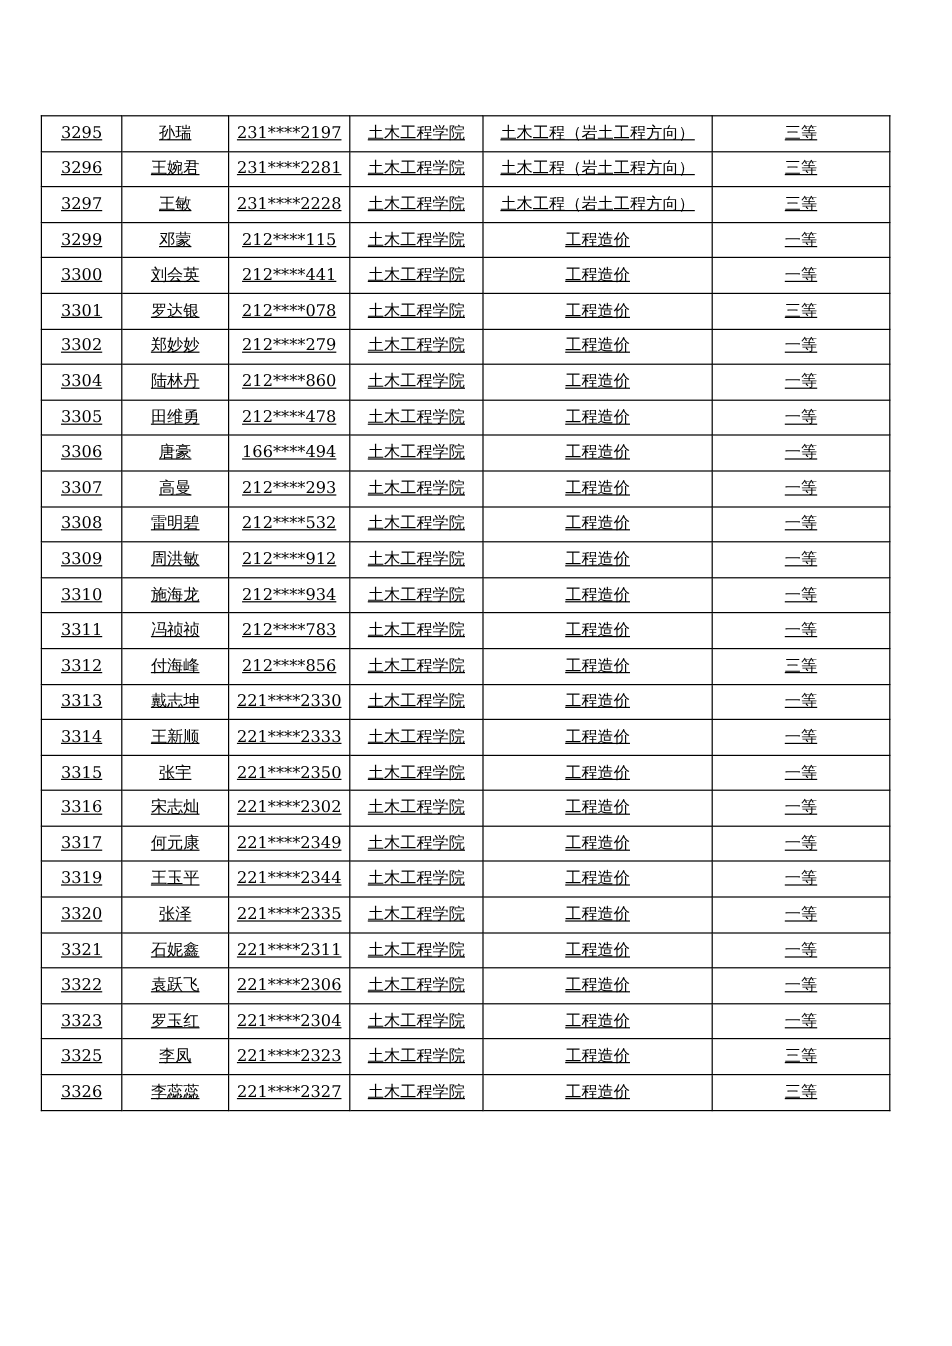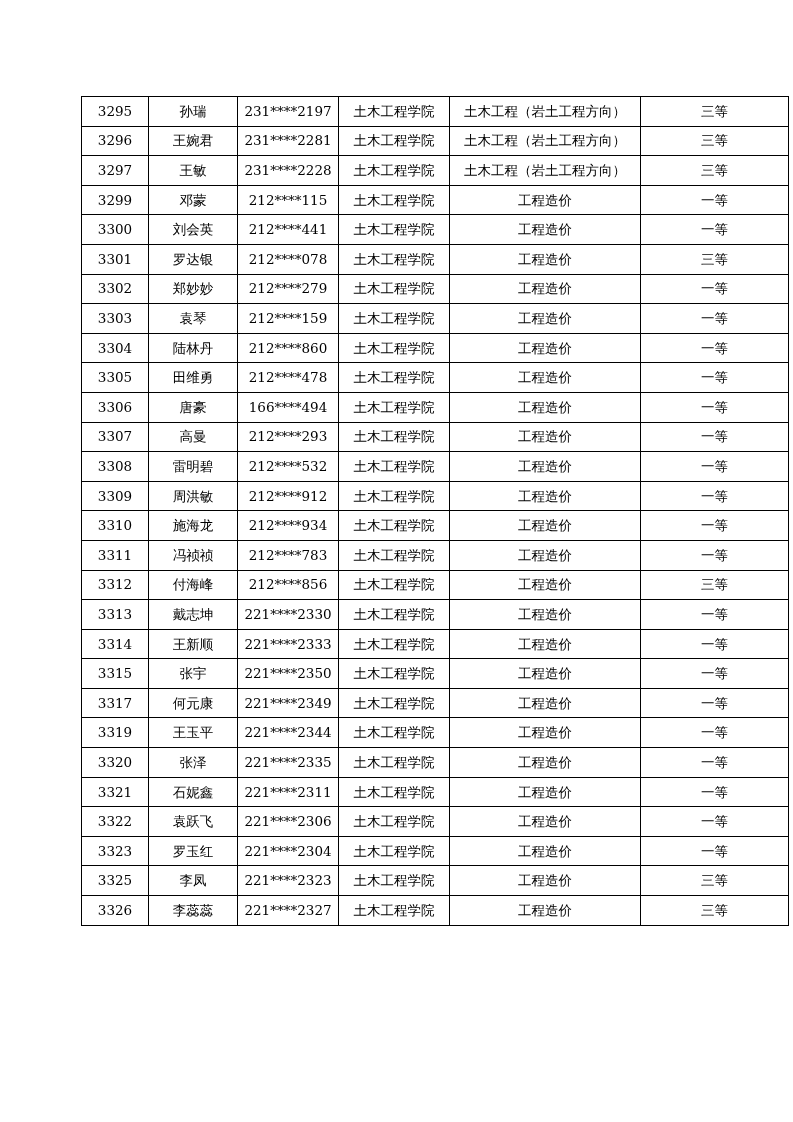--- a/index.html
+++ b/index.html
@@ -11,21 +11,22 @@
     width: 793px;
     height: 1122px;
     font-family: "DejaVu Serif", "Liberation Serif", serif;
     color: #000000;
   }
   .page {
     position: relative;
     width: 793px;
     height: 1122px;
     box-sizing: border-box;
-    padding: 96px 58px 0 81px;
+    padding: 96px 58px 0 34px;
+    text-decoration: underline;
   }
   table.roster {
     border-collapse: collapse;
     width: 677px;
     table-layout: fixed;
   }
   table.roster td {
     border: 1px solid #000000;
     height: 28.6px;
     padding: 0 2px;
@@ -99,28 +100,20 @@
         </tr>
         <tr>
           <td class="c-seq">3302</td>
           <td class="c-name">郑妙妙</td>
           <td class="c-id">212****279</td>
           <td class="c-college">土木工程学院</td>
           <td class="c-major">工程造价</td>
           <td class="c-level">一等</td>
         </tr>
         <tr>
-          <td class="c-seq">3303</td>
-          <td class="c-name">袁琴</td>
-          <td class="c-id">212****159</td>
-          <td class="c-college">土木工程学院</td>
-          <td class="c-major">工程造价</td>
-          <td class="c-level">一等</td>
-        </tr>
-        <tr>
           <td class="c-seq">3304</td>
           <td class="c-name">陆林丹</td>
           <td class="c-id">212****860</td>
           <td class="c-college">土木工程学院</td>
           <td class="c-major">工程造价</td>
           <td class="c-level">一等</td>
         </tr>
         <tr>
           <td class="c-seq">3305</td>
           <td class="c-name">田维勇</td>
@@ -198,20 +191,28 @@
           <td class="c-name">王新顺</td>
           <td class="c-id">221****2333</td>
           <td class="c-college">土木工程学院</td>
           <td class="c-major">工程造价</td>
           <td class="c-level">一等</td>
         </tr>
         <tr>
           <td class="c-seq">3315</td>
           <td class="c-name">张宇</td>
           <td class="c-id">221****2350</td>
+          <td class="c-college">土木工程学院</td>
+          <td class="c-major">工程造价</td>
+          <td class="c-level">一等</td>
+        </tr>
+        <tr>
+          <td class="c-seq">3316</td>
+          <td class="c-name">宋志灿</td>
+          <td class="c-id">221****2302</td>
           <td class="c-college">土木工程学院</td>
           <td class="c-major">工程造价</td>
           <td class="c-level">一等</td>
         </tr>
         <tr>
           <td class="c-seq">3317</td>
           <td class="c-name">何元康</td>
           <td class="c-id">221****2349</td>
           <td class="c-college">土木工程学院</td>
           <td class="c-major">工程造价</td>

